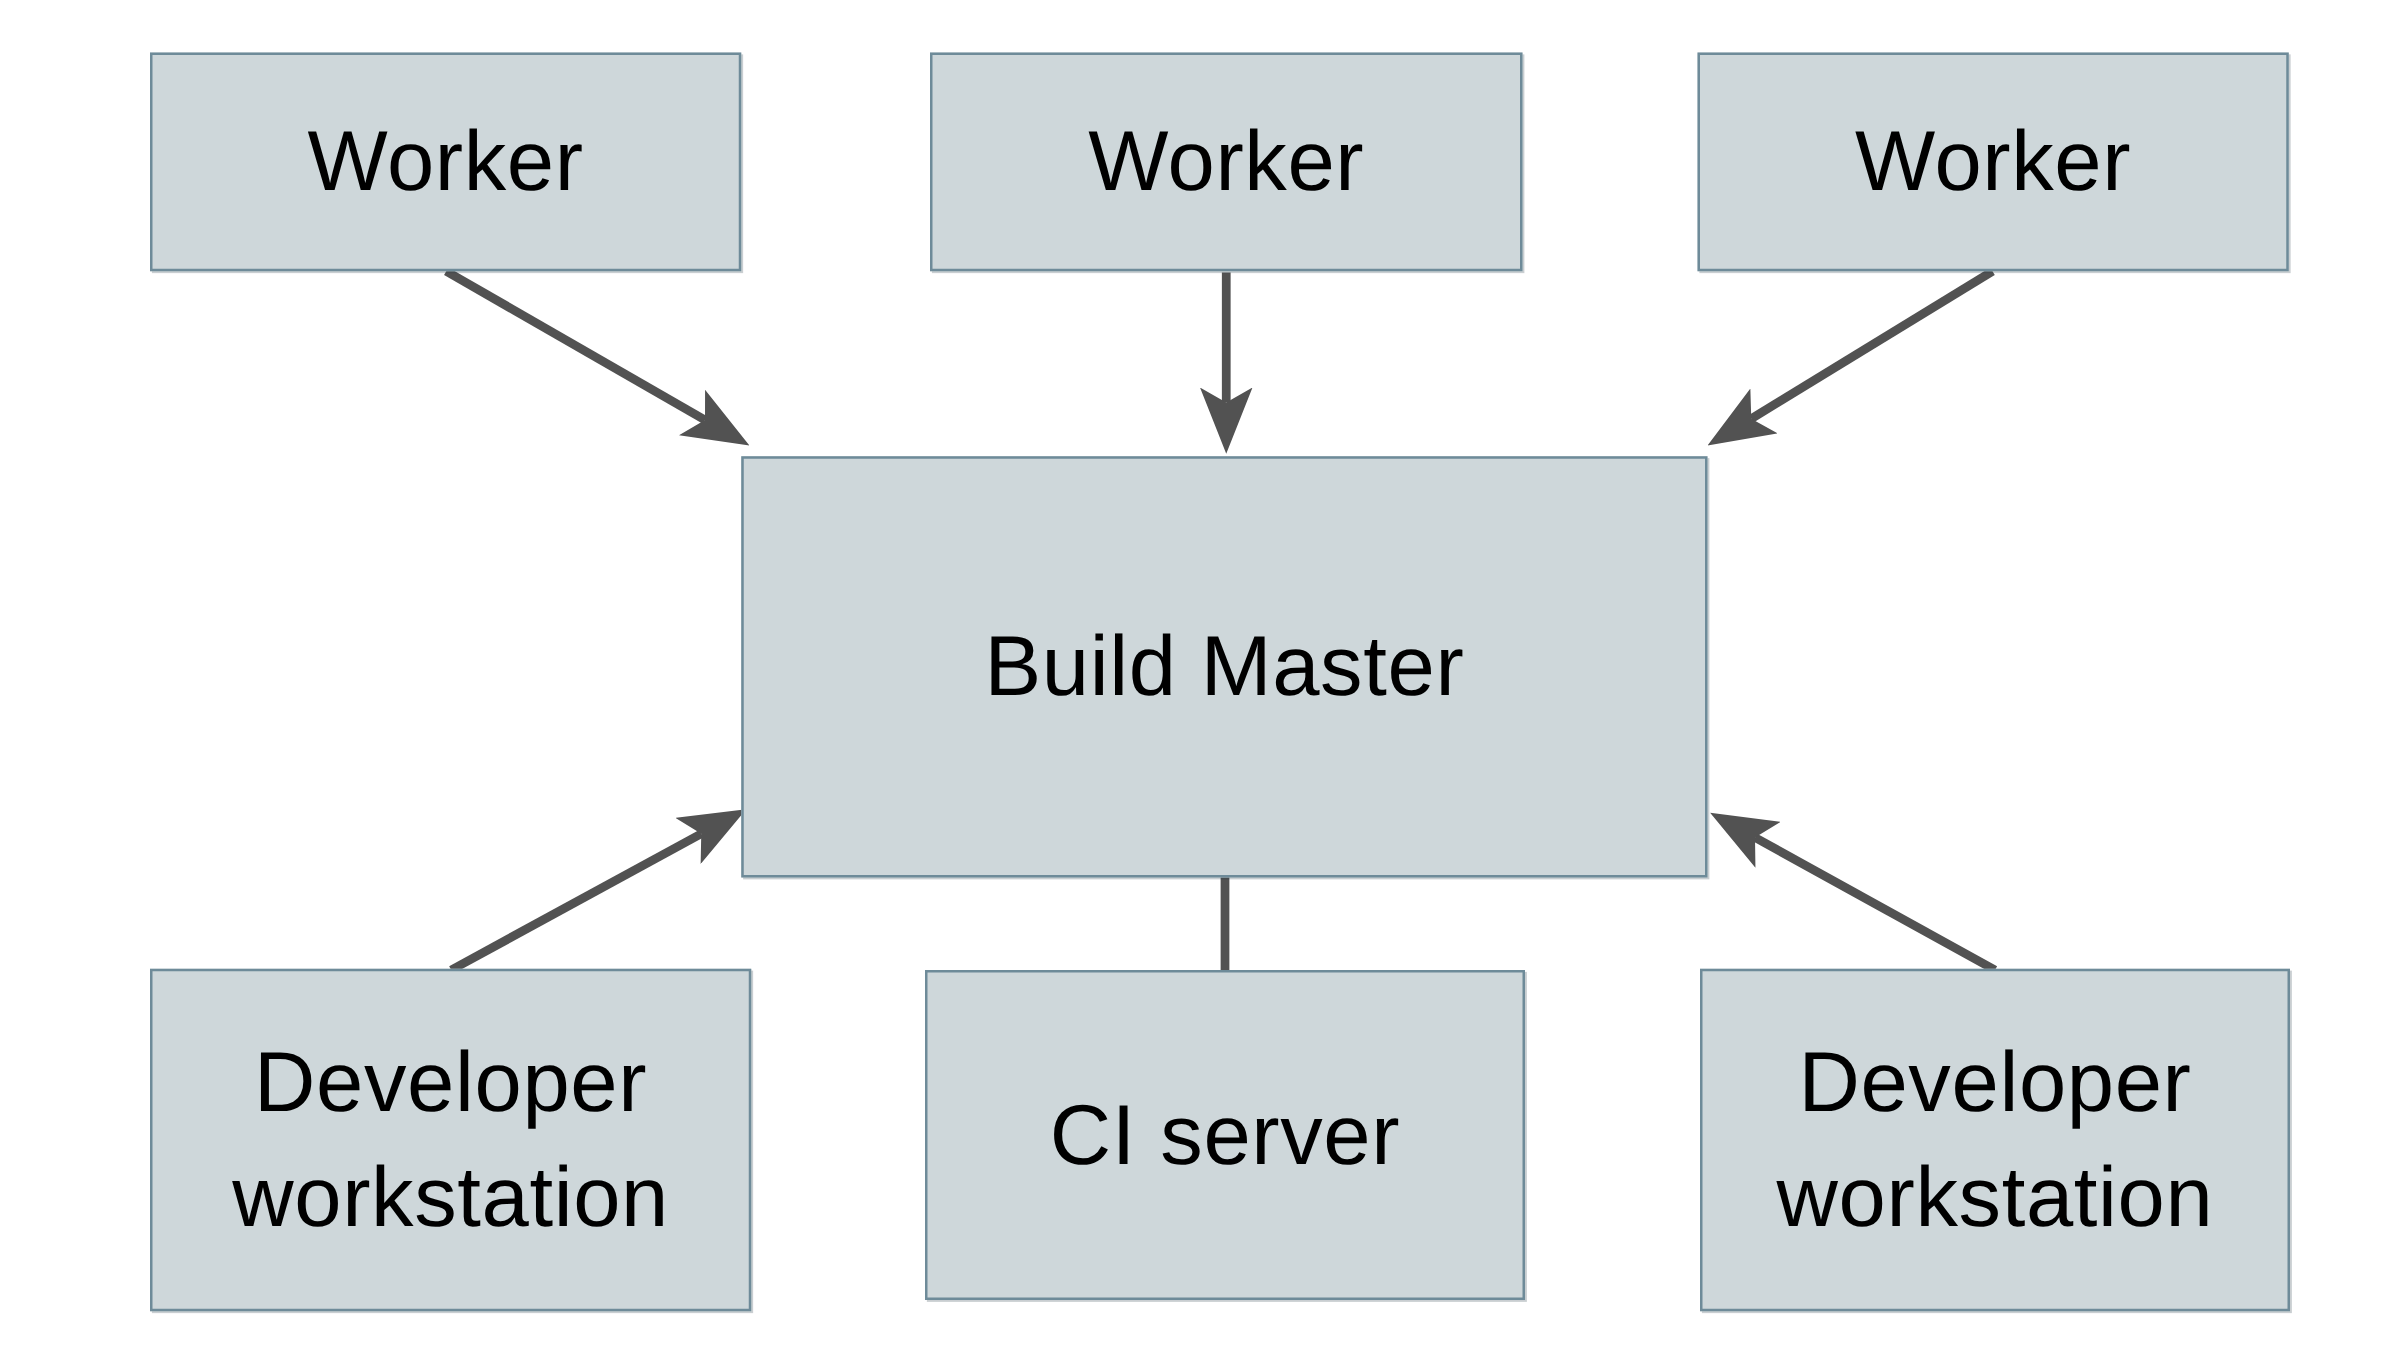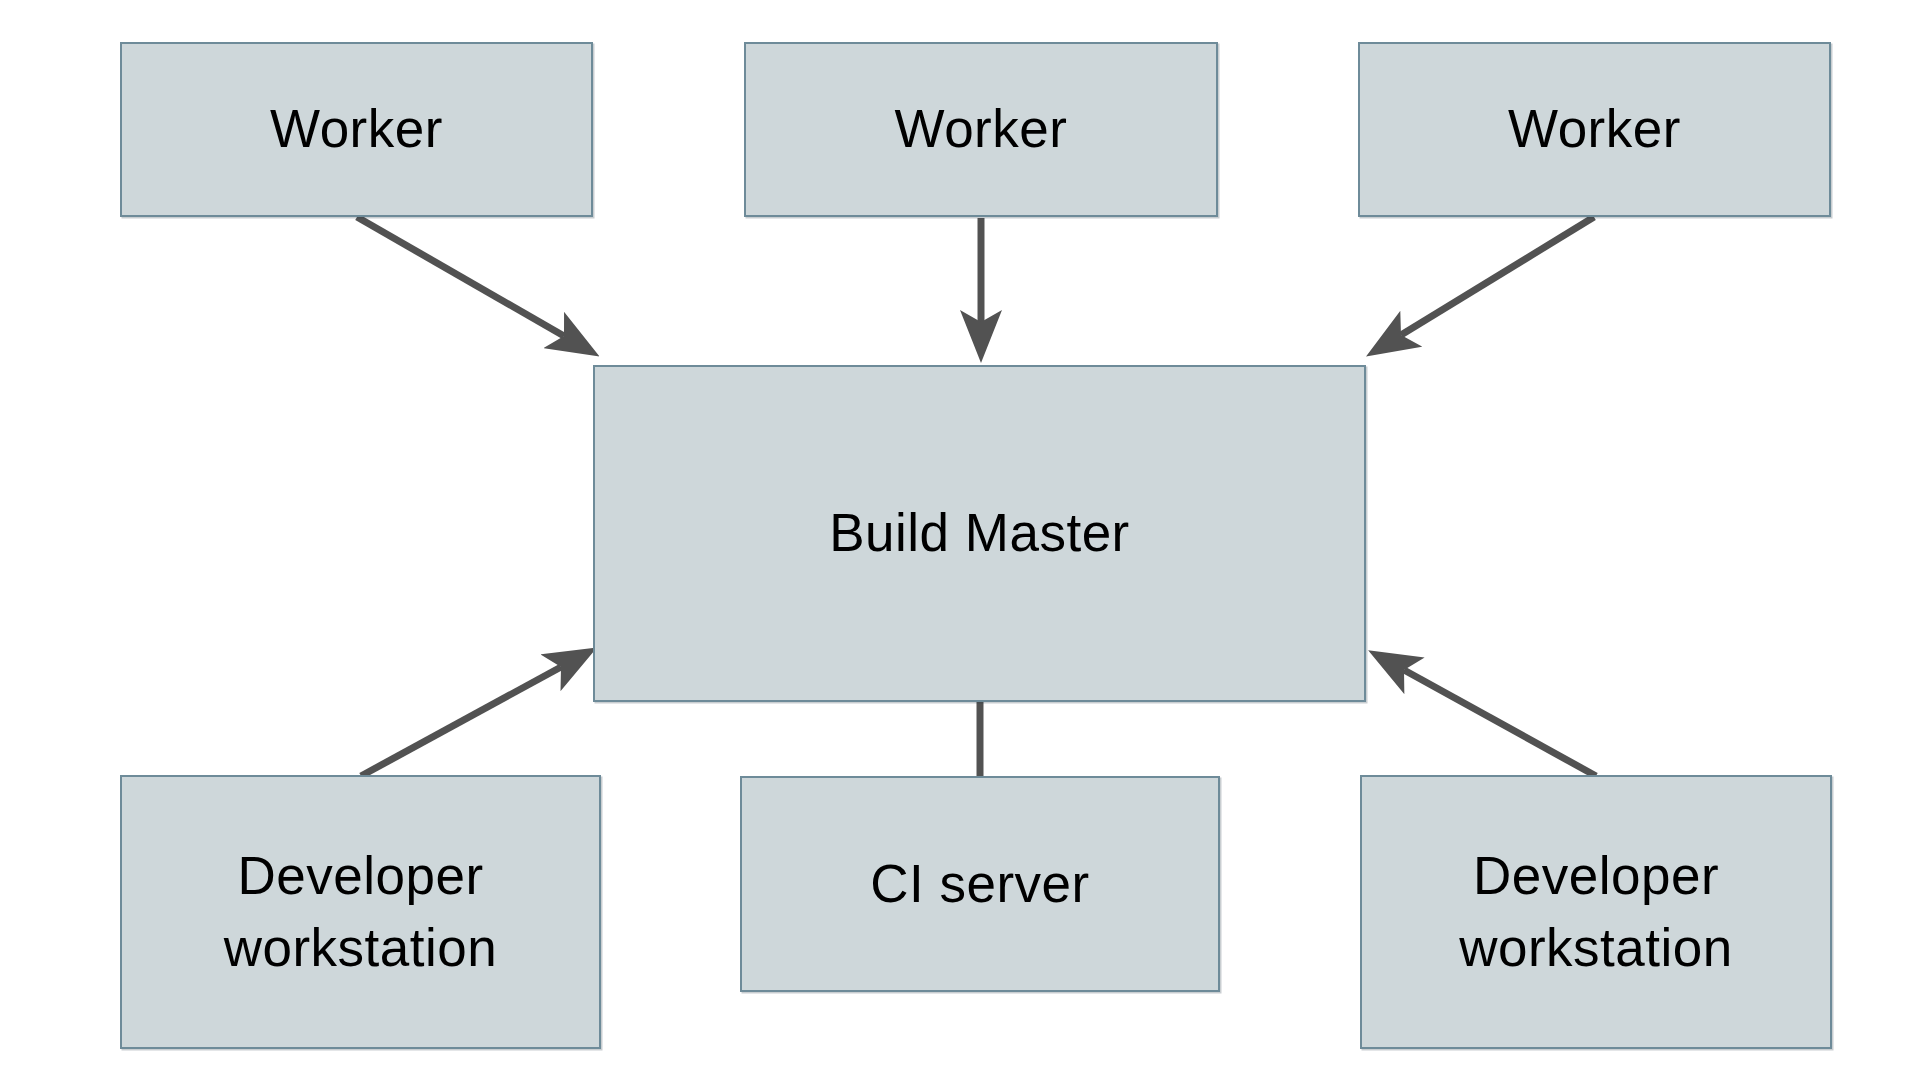--- a/index.html
+++ b/index.html
@@ -17,21 +17,21 @@
     position: absolute;
     box-sizing: border-box;
     background: var(--node-fill, #ced7da);
     border: 2px solid var(--node-border, #6e8b99);
     box-shadow: 1.5px 1.5px 0 rgba(40, 60, 70, 0.25);
     display: flex;
     align-items: center;
     justify-content: center;
     text-align: center;
     color: var(--text, #000000);
-    font-size: 53px;
+    font-size: 68px;
     line-height: 1.36;
     letter-spacing: 0.5px;
   }
 
   .node span { display: block; padding: 0 10px; }
 
   .edges-layer {
     position: absolute;
     left: 0;
     top: 0;
@@ -78,21 +78,21 @@
   </div>
 
   <div class="node" style="left:593px; top:365px; width:773px; height:337px;">
     <span>Build Master</span>
   </div>
 
   <div class="node" style="left:120px; top:775px; width:481px; height:274px;">
     <span>Developer workstation</span>
   </div>
 
-  <div class="node" style="left:740px; top:776px; width:480px; height:216px;">
+  <div class="node" style="left:740px; top:776px; width:480px; height:264px;">
     <span>CI server</span>
   </div>
 
   <div class="node" style="left:1360px; top:775px; width:472px; height:274px;">
     <span>Developer workstation</span>
   </div>
 
 </div>
 
 </body></html>

